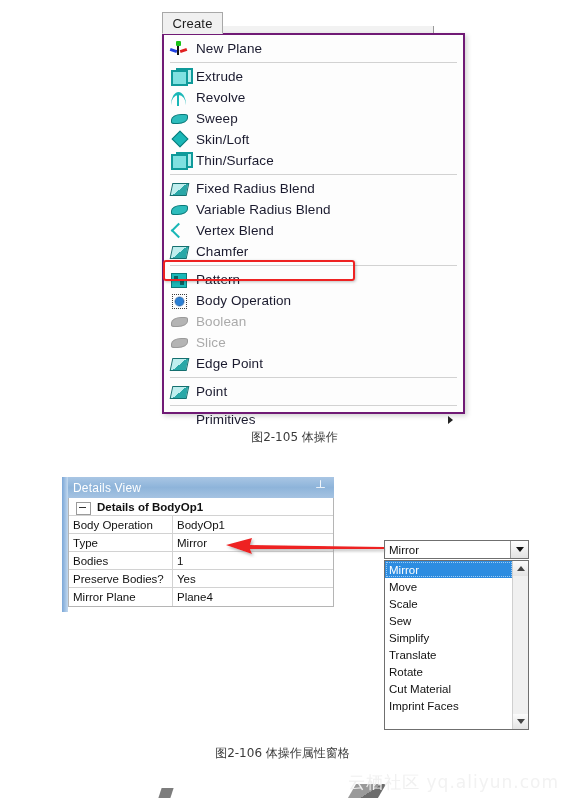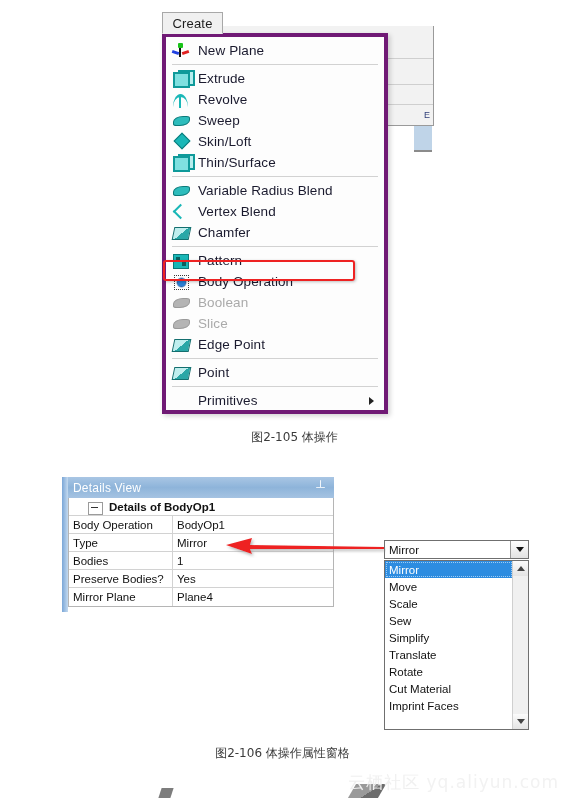--- a/index.html
+++ b/index.html
@@ -77,24 +77,24 @@
     display: flex;
     align-items: center;
     justify-content: center;
     z-index: 5;
     letter-spacing: .2px;
   }
   .menu-panel {
     position: absolute;
     left: 162px;
     top: 33px;
-    width: 226px;
+    width: 303px;
     height: 381px;
     background: #fdfdfd;
-    border: 4px solid #701a75;
+    border: 2px solid #701a75;
     box-sizing: border-box;
     z-index: 4;
     box-shadow: 2px 2px 5px rgba(0,0,0,.18);
   }
   .menu-inner { padding: 3px 0 3px 0; }
 
   .mi {
     position: relative;
     height: 21px;
     display: flex;
@@ -239,21 +239,21 @@
     height: 18px;
     border-bottom: 1px solid #d2d2d2;
     box-sizing: border-box;
     font-size: 11.5px;
     color: #111;
   }
   .dv-row:last-child { border-bottom: none; justify-content: flex-end; }
   .dv-row.header {
     font-weight: bold;
     background: #ffffff;
-    padding-left: 16px;
+    padding-left: 4px;
     align-items: center;
   }
   .dv-exp {
     width: 13px; height: 11px;
     border: 1px solid #9b9b9b;
     background: #fff;
     margin: 3px 6px 0 3px;
     position: relative;
     flex: 0 0 13px;
     font-size: 0;
@@ -443,20 +443,26 @@
     </div>
     <div class="mi">
       <span class="ico">
           <span class="ic-box"></span>
         </span>
       <span class="lbl">Thin/Surface</span>
     </div>
 
     <div class="menu-sep"></div>
 
+    <div class="mi">
+      <span class="ico">
+          <span class="ic-sheet"></span>
+        </span>
+      <span class="lbl">Fixed Radius Blend</span>
+    </div>
     <div class="mi">
       <span class="ico">
           <span class="ic-blob"></span>
         </span>
       <span class="lbl">Variable Radius Blend</span>
     </div>
     <div class="mi">
       <span class="ico">
           <span class="ic-chev"></span>
         </span>

